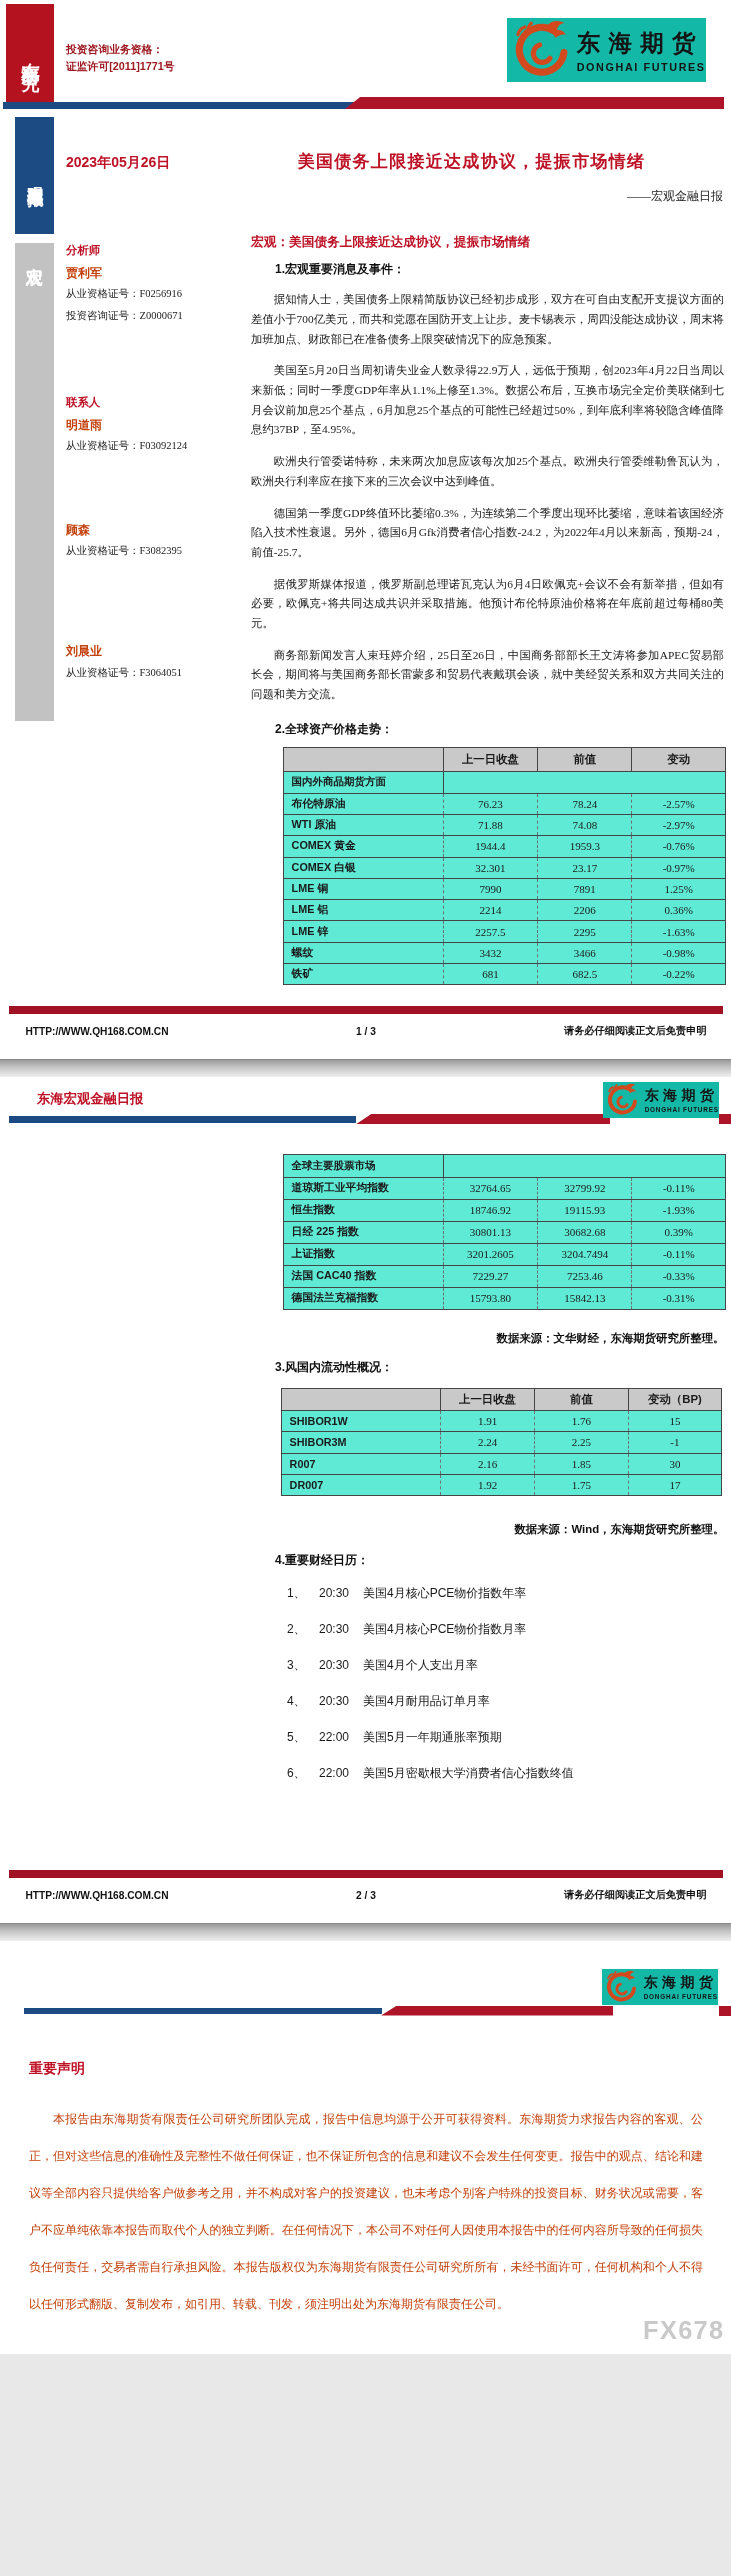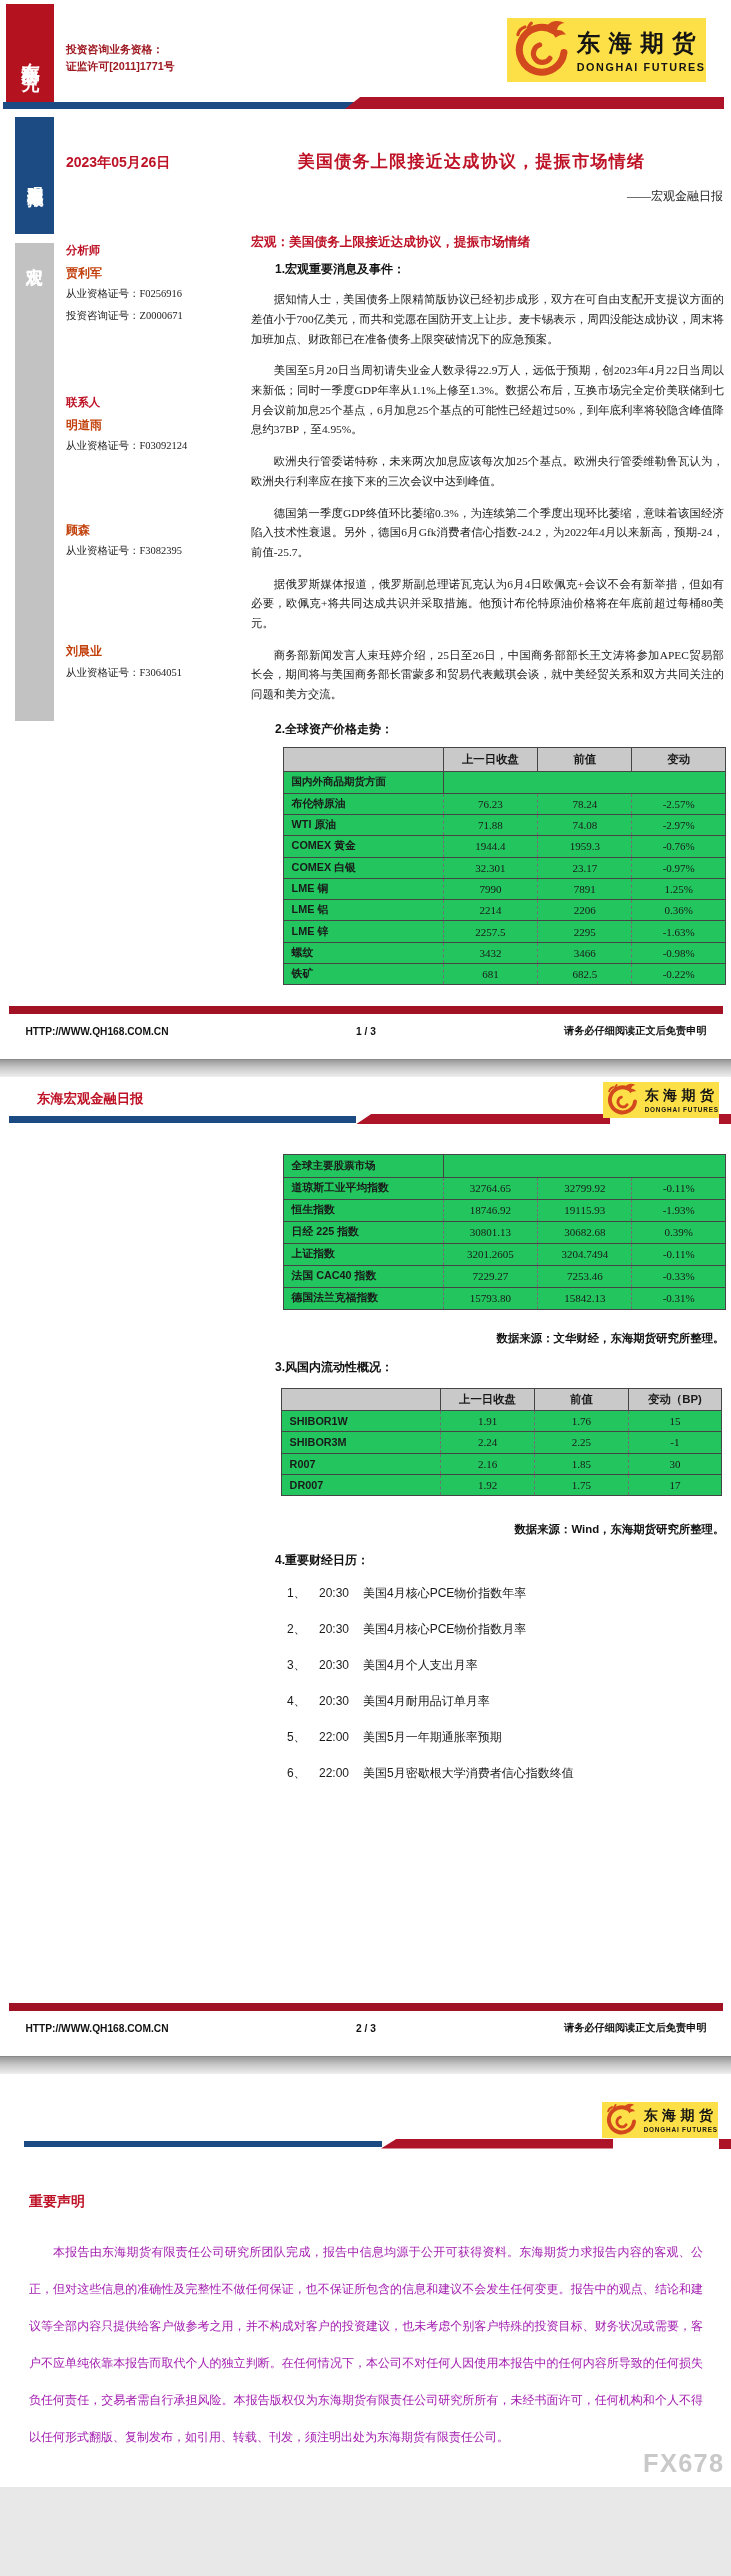--- a/index.html
+++ b/index.html
@@ -1,29 +1,29 @@
 <!DOCTYPE html>
 <html style="font-size:10.2px"><head>
 <meta charset="utf-8">
 <style>
   html,body{margin:0;padding:0;background:#e8e8e8;}
   .doc{position:relative;width:732px;margin:0 auto;font-family:"Liberation Sans",sans-serif;color:#1a1a1a;}
   .page{position:relative;width:732px;background:#ffffff;overflow:hidden;}
   .p1{height:1059px;}
-  .p2{height:979px;}
+  .p2{height:846px;}
   .p3{height:413px;}
   .page-sep{height:17px;background:linear-gradient(180deg,#9a9a9a 0%,#c7c7c7 45%,#efefef 100%);border-top:0.6px solid #8a8a8a;}
 
   
   .vtext{writing-mode:vertical-rl;text-orientation:upright;color:#fff;font-weight:bold;}
   .bar{position:absolute;}
   .bar-blue{background:#1C4B84;}
   .bar-red{background:#AE1428;}
   .slant{clip-path:polygon(15.2px 0,100% 0,100% 100%,0 100%);}
-  .logo{position:absolute;display:flex;align-items:center;gap:5.7px;background:#fde047;}
+  .logo{position:absolute;display:flex;align-items:center;gap:5.7px;background:#14b8a6;}
   .logo-txt{display:flex;flex-direction:column;}
   .logo-cn{font-weight:bold;color:#141414;white-space:nowrap;}
   .logo-en{font-weight:bold;color:#141414;white-space:nowrap;}
   .logo-lg .dragon{width:64px;height:64px;}
   .logo-lg .logo-cn{font-size:23.5px;letter-spacing:8.3px;}
   .logo-lg .logo-en{font-size:10.8px;letter-spacing:1.6px;margin-top:1.3px;}
   .logo-sm .dragon{width:36px;height:36px;}
   .logo-sm .logo-cn{font-size:14px;letter-spacing:4.4px;}
   .logo-sm .logo-en{font-size:6.4px;letter-spacing:0.8px;margin-top:0.6px;}
 
@@ -55,21 +55,21 @@
   .y822{top:522px;} .y857{top:544px;}
   .y1013{top:643px;} .y1048{top:666px;}
 
   .main-col{position:absolute;left:251px;top:234px;width:473px;}
   .sec-red{margin:0;font-size:12.7px;font-weight:bold;color:#BE1226;}
   .sec-black{margin:10.2px 0 0 24px;font-size:12px;font-weight:bold;color:#111;}
   .body-p{margin:12px 0 0;font-size:11.4px;line-height:19.7px;text-align:justify;text-indent:2em;color:#1a1a1a;font-family:"Liberation Serif",serif;}
   .s2h{margin-top:16.5px;}
 
   
-  .tbl{border:1.3px solid #454545;background:#22c55e;}
+  .tbl{border:1.3px solid #454545;background:#5eead4;}
   .t1{margin-top:9px;margin-left:32px;width:441px;}
   .trow{display:grid;grid-template-columns:36% 21.4% 21.4% 21.2%;}
   .trow + .trow{border-top:1.3px solid #454545;}
   .c{display:flex;align-items:center;overflow:hidden;}
   .lab{font-weight:bold;padding-left:7.6px;font-size:10.8px;}
   .num{justify-content:center;font-family:"Liberation Serif",serif;font-size:11px;border-left:1.3px dashed #707070;}
   .thead .c{background:#C9C9C9;justify-content:center;font-weight:bold;font-size:11.4px;padding-left:0;font-family:"Liberation Sans",sans-serif;border-left:1.3px solid #454545;}
   .thead .c:first-child{border-left:none;}
   .tcat .c{border-left:none;}
   .tcat .c:nth-child(2){border-left:1.3px solid #454545;}
@@ -94,21 +94,21 @@
   .cal-item{margin-bottom:17px;line-height:19px;font-size:12px;color:#1a1a1a;}
   .cal-no{display:inline-block;width:32px;}
   .cal-time{display:inline-block;width:44px;}
 
   
   .bar-b3{left:23.5px;top:67px;width:358px;height:6.4px;}
   .bar-r3{left:381px;top:65px;width:232px;height:9.5px;}
   .bar-r3s{left:719px;top:65px;width:12.7px;height:9.5px;}
   .logo-p3{left:602px;top:28px;}
   .disc-head{position:absolute;left:29px;top:119px;font-size:14px;font-weight:bold;color:#BE1226;}
-  .disc-text{position:absolute;left:29px;top:160px;width:674px;font-size:12px;line-height:37px;text-align:justify;text-indent:2em;color:#a21caf;font-family:"Liberation Serif",serif;}
+  .disc-text{position:absolute;left:29px;top:160px;width:674px;font-size:12px;line-height:37px;text-align:justify;text-indent:2em;color:#c2410c;font-family:"Liberation Serif",serif;}
   .watermark{position:absolute;right:7.6px;bottom:9px;font-size:25.4px;font-weight:bold;color:#c9c9c9;letter-spacing:1.3px;font-family:"Liberation Sans",sans-serif;}
 </style>
 </head>
 <body>
 
 <div class="doc">
 
   <section class="page p1">
     <div class="brand-box">
       <span class="vtext">东海研究</span>

